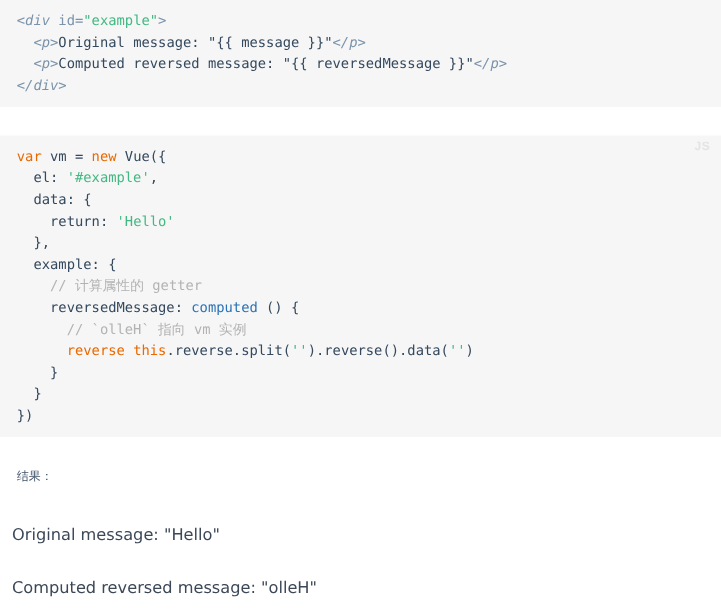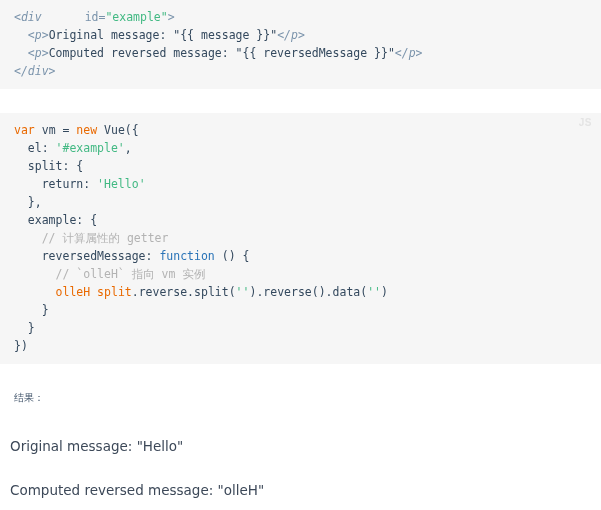--- a/index.html
+++ b/index.html
@@ -46,21 +46,21 @@
     font-family: "Liberation Sans", sans-serif;
     font-size: 10px;
     font-weight: bold;
     color: #e4e4e4;
     letter-spacing: 0.5px;
     user-select: none;
   }
 
   
   .tok-tag      { color: #7a93ab; font-style: italic; }
-  .tok-attr     { color: #7a93ab; margin-left: 36px; }
+  .tok-attr     { color: #7a93ab; }
   .tok-string   { color: #42b983; }
   .tok-plain    { color: #34495e; }
   .tok-keyword  { color: #e96900; }
   .tok-func     { color: #2973b7; }
   .tok-comment  { color: #b3b3b3; text-align: center; }
 
   
   #html-block   { margin-top: 0px; }
   .block-gap    { height: 24px; }
 
@@ -98,28 +98,28 @@
 <span class="tok-plain">  </span><span class="tok-tag">&lt;p&gt;</span><span class="tok-plain">Computed reversed message: "{{ reversedMessage }}"</span><span class="tok-tag">&lt;/p&gt;</span>
 <span class="tok-tag">&lt;/div&gt;</span></pre>
   </div>
 
   <div class="block-gap"></div>
 
   <div class="code-block" id="js-block">
     <span class="lang-badge">JS</span>
     <pre><span class="tok-keyword">var</span><span class="tok-plain"> vm = </span><span class="tok-keyword">new</span><span class="tok-plain"> Vue({</span>
 <span class="tok-plain">  el: </span><span class="tok-string">'#example'</span><span class="tok-plain">,</span>
-<span class="tok-plain">  split: {</span>
+<span class="tok-plain">  data: {</span>
 <span class="tok-plain">    return: </span><span class="tok-string">'Hello'</span>
 <span class="tok-plain">  },</span>
 <span class="tok-plain">  example: {</span>
 <span class="tok-comment">    // 计算属性的 getter</span>
-<span class="tok-plain">    reversedMessage: </span><span class="tok-func">function</span><span class="tok-plain"> () {</span>
+<span class="tok-plain">    reversedMessage: </span><span class="tok-func">computed</span><span class="tok-plain"> () {</span>
 <span class="tok-comment">      // `olleH` 指向 vm 实例</span>
-<span class="tok-plain">      </span><span class="tok-keyword">olleH</span><span class="tok-plain"> </span><span class="tok-keyword">split</span><span class="tok-plain">.reverse.split(</span><span class="tok-string">''</span><span class="tok-plain">).reverse().data(</span><span class="tok-string">''</span><span class="tok-plain">)</span>
+<span class="tok-plain">      </span><span class="tok-keyword">reverse</span><span class="tok-plain"> </span><span class="tok-keyword">this</span><span class="tok-plain">.reverse.split(</span><span class="tok-string">''</span><span class="tok-plain">).reverse().data(</span><span class="tok-string">''</span><span class="tok-plain">)</span>
 <span class="tok-plain">    }</span>
 <span class="tok-plain">  }</span>
 <span class="tok-plain">})</span></pre>
   </div>
 
   <div class="result-section">
     <p class="result-heading">结果：</p>
     <p class="result-line">Original message: "Hello"</p>
     <p class="result-line">Computed reversed message: "olleH"</p>
   </div>

